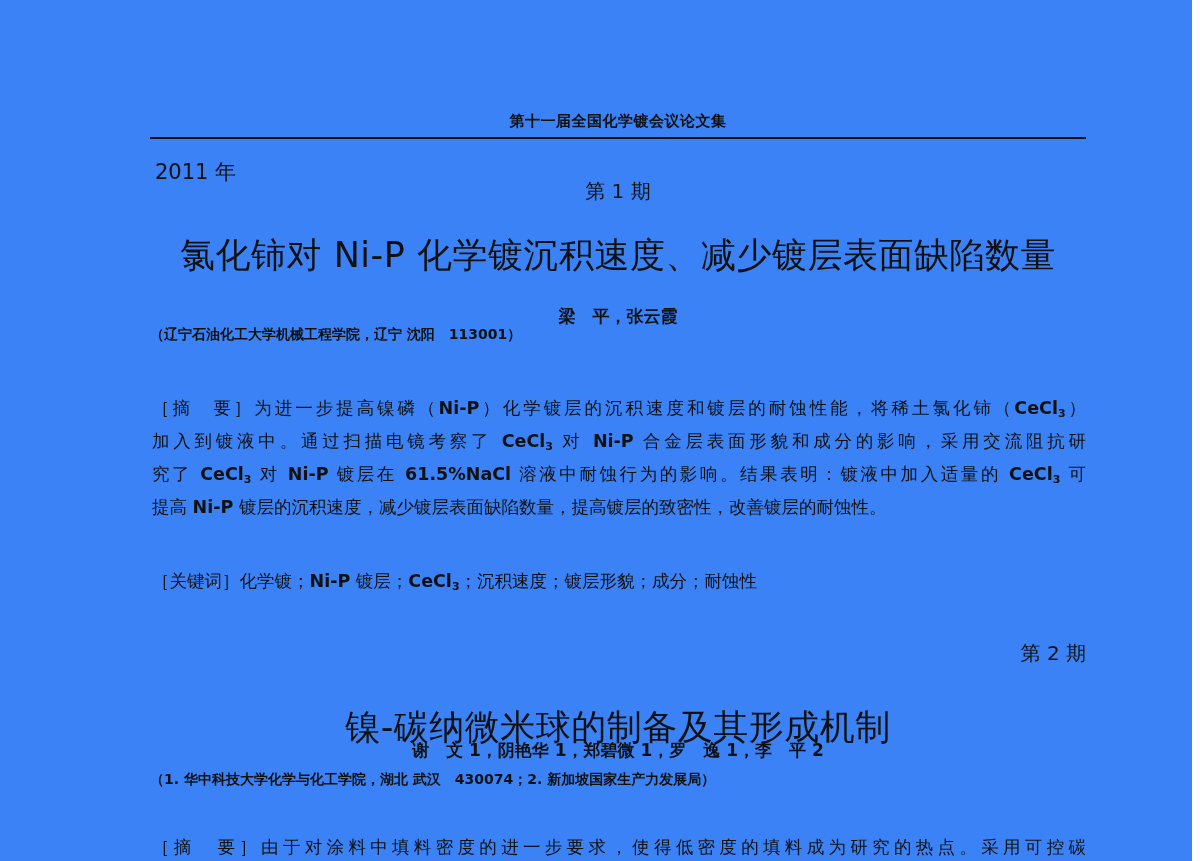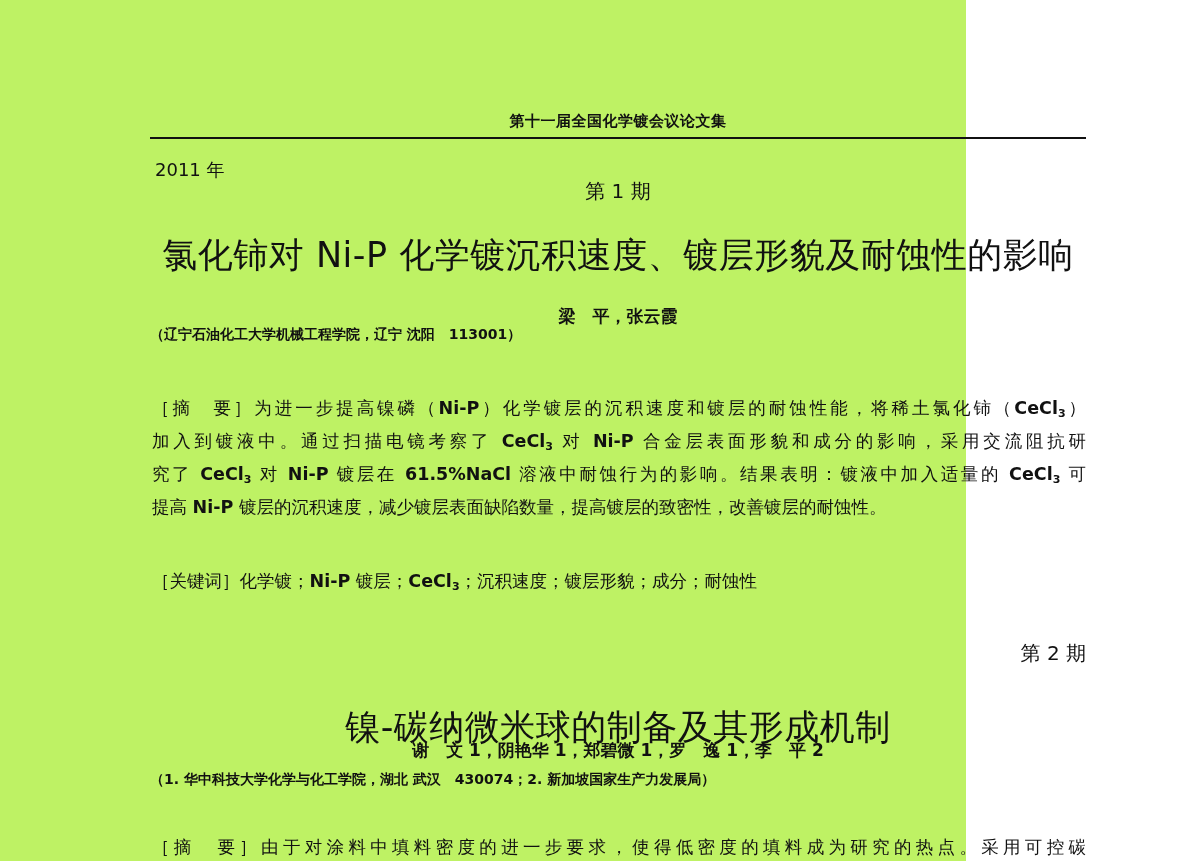--- a/index.html
+++ b/index.html
@@ -1,20 +1,20 @@
 <!DOCTYPE html>
 <html><head>
 <meta charset="utf-8">
 <style>
   html, body { margin: 0; padding: 0; background: #ffffff; }
   body { width: 1200px; height: 861px; overflow: hidden; position: relative; color: #111; font-family: "DejaVu Sans", sans-serif; }
-  .page { position: absolute; left: 0; top: 0; width: 966px; height: 861px; background: #bef264; }
+  .page { position: absolute; left: 0; top: 0; width: 1192px; height: 861px; background: #3b82f6; }
   .running-head { position: absolute; left: 150px; width: 936px; top: 112px; text-align: center; font-size: 15px; font-weight: bold; letter-spacing: 0.5px; }
   .head-rule { position: absolute; left: 150px; width: 936px; top: 137px; height: 2px; background: #111; }
-  .year { position: absolute; left: 155px; top: 158px; font-size: 18px; }
+  .year { position: absolute; left: 155px; top: 158px; font-size: 21px; }
   .issue { position: absolute; left: 150px; width: 936px; text-align: center; font-size: 20px; }
   .title { position: absolute; left: 150px; width: 936px; text-align: center; font-size: 35px; letter-spacing: 0.5px; white-space: nowrap; }
   .authors { position: absolute; left: 150px; width: 936px; text-align: center; font-size: 17px; font-weight: bold; white-space: nowrap; }
   .affil { position: absolute; left: 150px; width: 936px; text-align: left; font-size: 14px; font-weight: bold; white-space: nowrap; }
   .abs-line { position: absolute; left: 152px; width: 934px; font-size: 17.5px; white-space: nowrap; line-height: 22px; }
   .abs-line.justify { text-align: justify; text-align-last: justify; }
   .label { font-weight: normal; }
   .latin { font-weight: bold; font-family: "DejaVu Sans", sans-serif; }
   sub { font-size: 11px; vertical-align: -3px; font-weight: bold; }
   .speck { position: absolute; left: 216px; top: 584px; width: 2px; height: 2px; background: #999; }
@@ -24,21 +24,21 @@
 
 <div class="page">
 
   <div class="running-head">第十一届全国化学镀会议论文集</div>
   <div class="head-rule"></div>
 
   <div class="year">2011 年</div>
 
   <div>
     <div class="issue" style="top:178px;">第 1 期</div>
-    <div class="title" style="top:232px;">氯化铈对 Ni-P 化学镀沉积速度、镀层形貌及耐蚀性的影响</div>
+    <div class="title" style="top:232px;">氯化铈对 Ni-P 化学镀沉积速度、减少镀层表面缺陷数量</div>
     <div class="authors" style="top:293px;margin-top:12px;">梁　平，张云霞</div>
     <div class="affil" style="top:326px;">（辽宁石油化工大学机械工程学院，辽宁 沈阳　113001）</div>
 
     <div class="abs-line justify" style="top:397px;"><span class="label">［摘　要］</span><span>为进一步提高镍磷（<span class="latin">Ni-P</span>）化学镀层的沉积速度和镀层的耐蚀性能，将稀土氯化铈（<span class="latin">CeCl<sub>3</sub></span>）</span></div>
     <div class="abs-line justify" style="top:430px;">加入到镀液中。通过扫描电镜考察了 <span class="latin">CeCl<sub>3</sub></span> 对 <span class="latin">Ni-P</span> 合金层表面形貌和成分的影响，采用交流阻抗研</div>
     <div class="abs-line justify" style="top:463px;">究了 <span class="latin">CeCl<sub>3</sub></span> 对 <span class="latin">Ni-P</span> 镀层在 <span class="latin">61.5%NaCl</span> 溶液中耐蚀行为的影响。结果表明：镀液中加入适量的 <span class="latin">CeCl<sub>3</sub></span> 可</div>
     <div class="abs-line" style="top:496px;">提高 <span class="latin">Ni-P</span> 镀层的沉积速度，减少镀层表面缺陷数量，提高镀层的致密性，改善镀层的耐蚀性。</div>
     <div class="abs-line" style="top:529px;margin-top:41px;"><span class="label">［关键词］</span><span>化学镀；<span class="latin">Ni-P</span> 镀层；<span class="latin">CeCl<sub>3</sub></span>；沉积速度；镀层形貌；成分；耐蚀性</span></div>
   </div>
 

